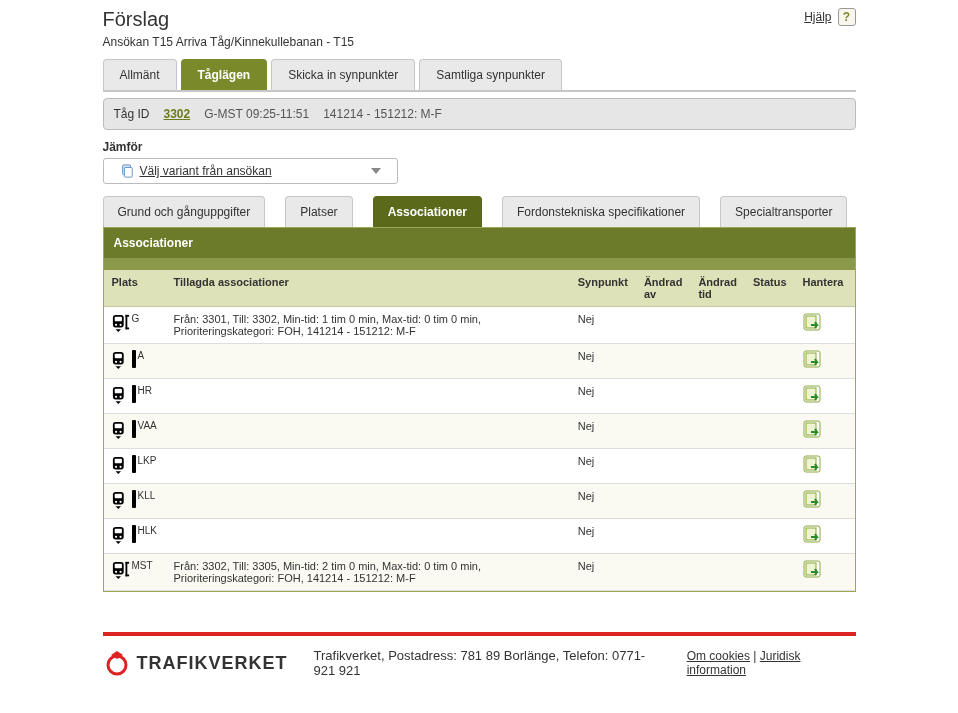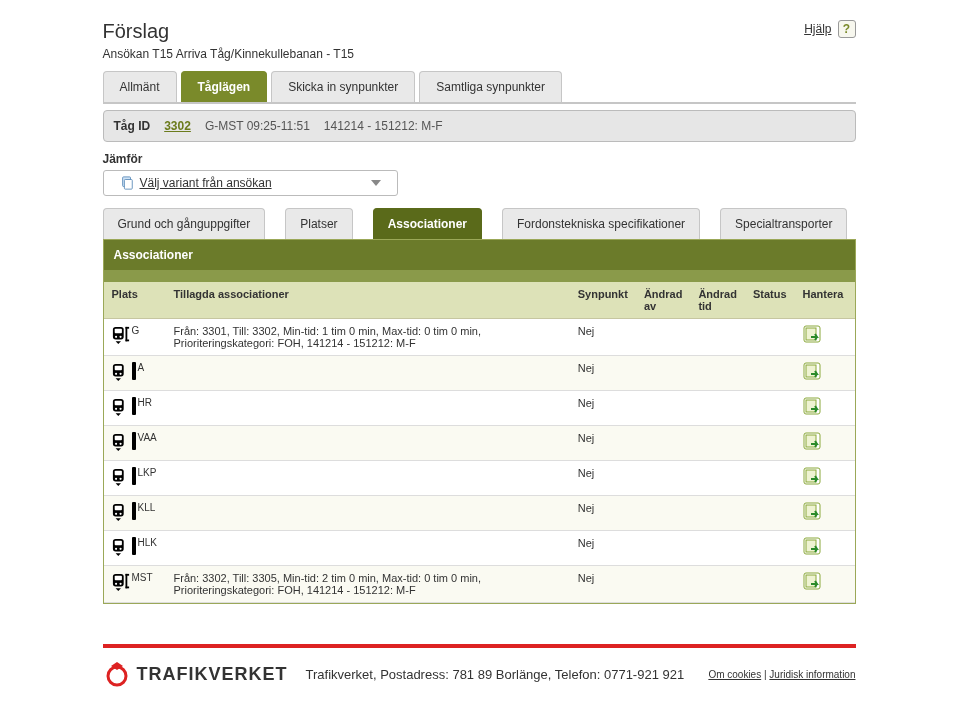--- a/index.html
+++ b/index.html
@@ -1,28 +1,28 @@
 <!DOCTYPE html>
 <html><head>
 <meta charset="utf-8">
 <style>
 * { box-sizing: border-box; margin: 0; padding: 0; }
 body { font-family: Arial, Helvetica, sans-serif; font-size: 12px; color: #333; background: #fff; }
-.page { width: 769px; margin: 12px auto; padding: 8px; }
+.page { width: 769px; margin: 0 auto; padding: 8px; }
 .header-row { display: flex; justify-content: space-between; align-items: flex-start; margin-bottom: 4px; }
 .title { font-size: 20px; font-weight: normal; color: #333; }
 .help-area { display: flex; align-items: center; gap: 6px; }
 .help-link { text-decoration: underline; color: #333; cursor: pointer; text-align: right; }
 .help-badge { display: inline-block; width: 18px; height: 18px; border: 1px solid #999; border-radius: 3px; background: #f7f7ee; text-align: center; line-height: 16px; font-weight: bold; color: #7a8a2a; }
 .subtitle { font-size: 12px; color: #333; margin-bottom: 10px; }
 .main-tabs { display: flex; border-bottom: 2px solid #c6c6c6; margin-bottom: 6px; }
 .main-tab { padding: 8px 16px; background: #e9e9e9; border: 1px solid #c6c6c6; border-bottom: none; margin-right: 4px; border-radius: 4px 4px 0 0; cursor: pointer; color: #333; }
 .main-tab.active { background: #7a8a2a; color: #fff; border-color: #7a8a2a; font-weight: bold; }
 .infobar { background: #e6e6e6; border: 1px solid #bbb; border-radius: 4px; padding: 8px 10px; margin-bottom: 10px; display: flex; align-items: center; gap: 14px; }
-.infobar .lbl { font-weight: bold; color: #333; }
+.infobar .lbl { font-weight: normal; color: #333; }
 .infobar .trainnum { color: #6b7b1c; text-decoration: underline; font-weight: bold; cursor: pointer; }
 .infobar .meta { color: #555; }
 .compare-label { font-weight: bold; margin-bottom: 4px; }
 .dropdown { display: flex; align-items: center; gap: 22px; width: 295px; padding: 5px 16px; border: 1px solid #bbb; border-radius: 3px; background: #fff; cursor: pointer; justify-content: space-between; margin-bottom: 12px; }
 .dropdown .dd-left { display: flex; align-items: center; gap: 6px; }
 .dropdown .dd-text { text-decoration: underline; color: #333; }
 .dd-icon { width: 14px; height: 14px; }
 .dd-caret { width: 0; height: 0; border-left: 5px solid transparent; border-right: 5px solid transparent; border-top: 6px solid #888; }
 .sub-tabs { display: flex; gap: 20px; margin-bottom: 0; }
 .sub-tab { padding: 8px 14px; background: #e9e9e9; border: 1px solid #c6c6c6; border-bottom: none; border-radius: 4px 4px 0 0; cursor: pointer; color: #333; }
@@ -39,25 +39,25 @@
 .col-andrav { width: 54px; }
 .col-andrtid { width: 54px; }
 .col-status { width: 42px; }
 .col-hantera { width: 60px; }
 .plats-cell { display: flex; align-items: flex-start; gap: 2px; }
 .train-icon { width: 18px; height: 20px; flex-shrink: 0; }
 .stop-bar { width: 4px; height: 18px; background: #000; border-radius: 1px; flex-shrink: 0; }
 .plats-code { font-size: 10px; color: #333; }
 .hantera-icon { width: 18px; height: 18px; cursor: pointer; }
 .footer { border-top: 4px solid #d22; margin-top: 40px; padding-top: 12px; display: flex; align-items: center; justify-content: space-between; gap: 20px; }
-.footer-left { display: flex; align-items: center; gap: 18px; }
+.footer-left { display: flex; align-items: center; gap: 26px; }
 .logo { display: flex; align-items: center; gap: 6px; }
 .logo-text { font-size: 18px; font-weight: bold; letter-spacing: 1px; color: #333; }
 .footer-addr { font-size: 13px; color: #333; }
-.footer-links { font-size: 10px; color: #333; text-align: right; }
+.footer-links { font-size: 12px; color: #333; }
 .footer-links a { color: #333; text-decoration: underline; cursor: pointer; }
 </style>
 </head>
 <body>
 
 <div class="page">
   <div class="header-row">
     <div>
       <div class="title">Förslag</div>
     </div>

